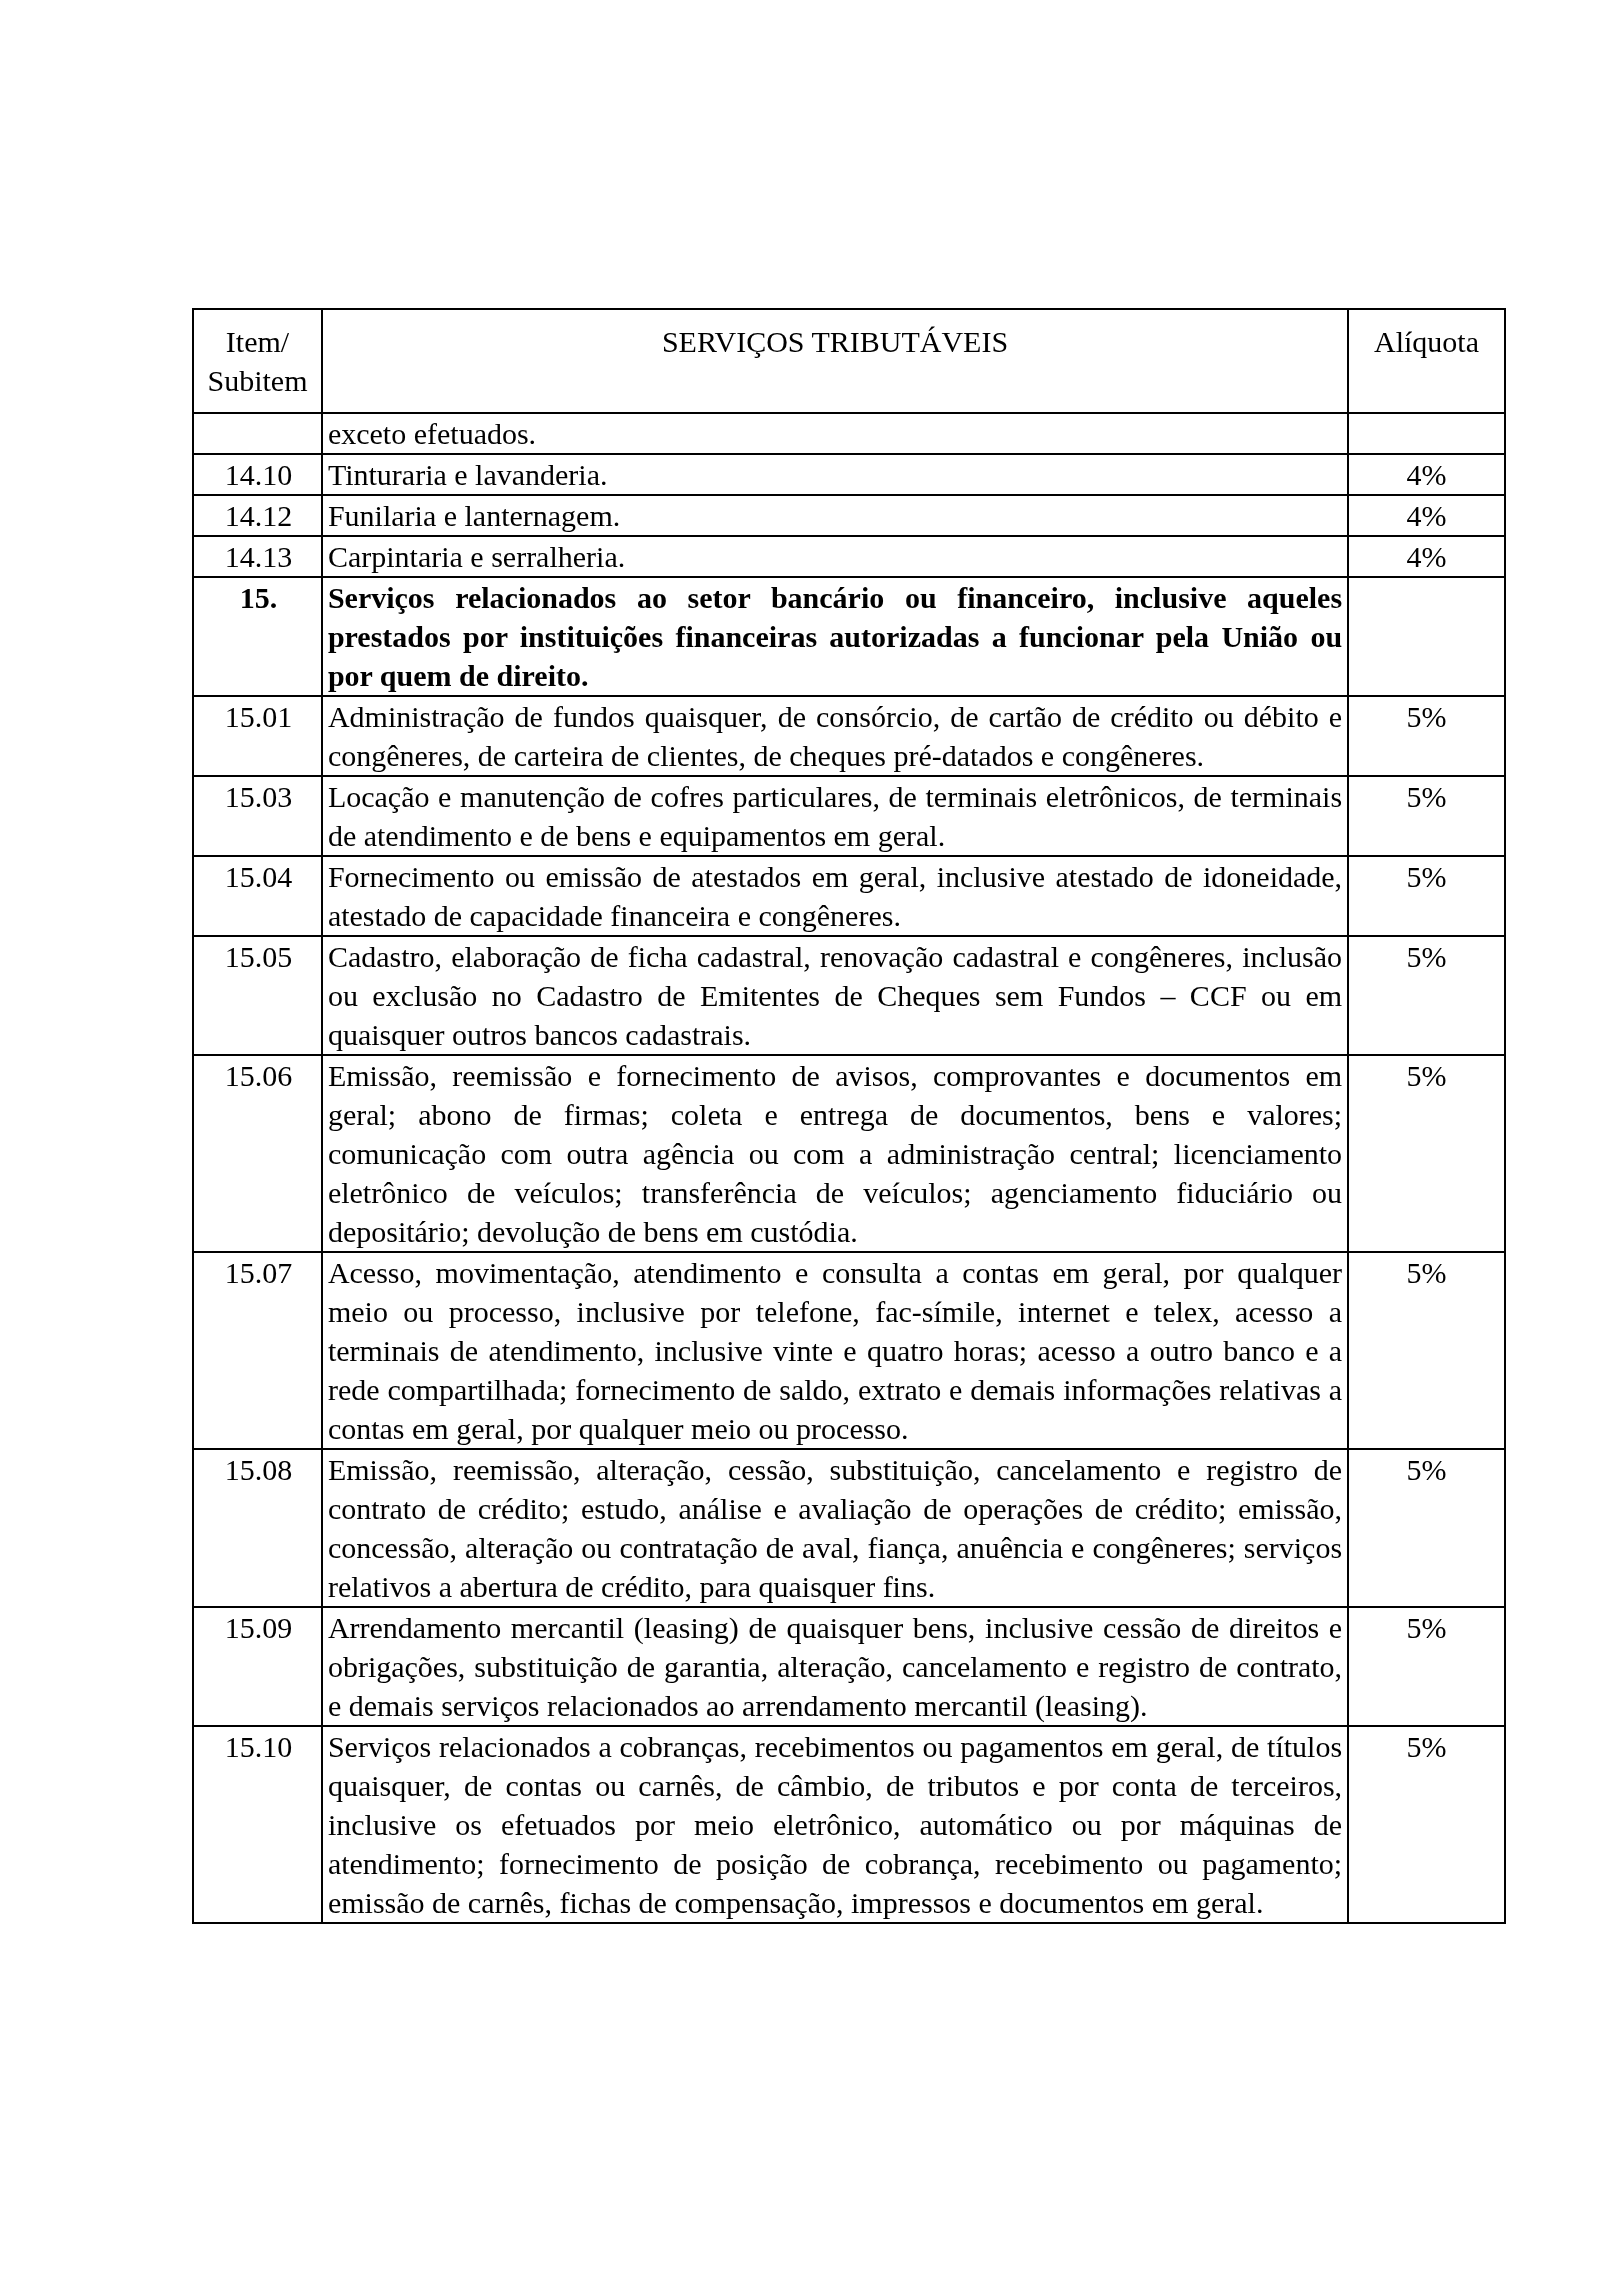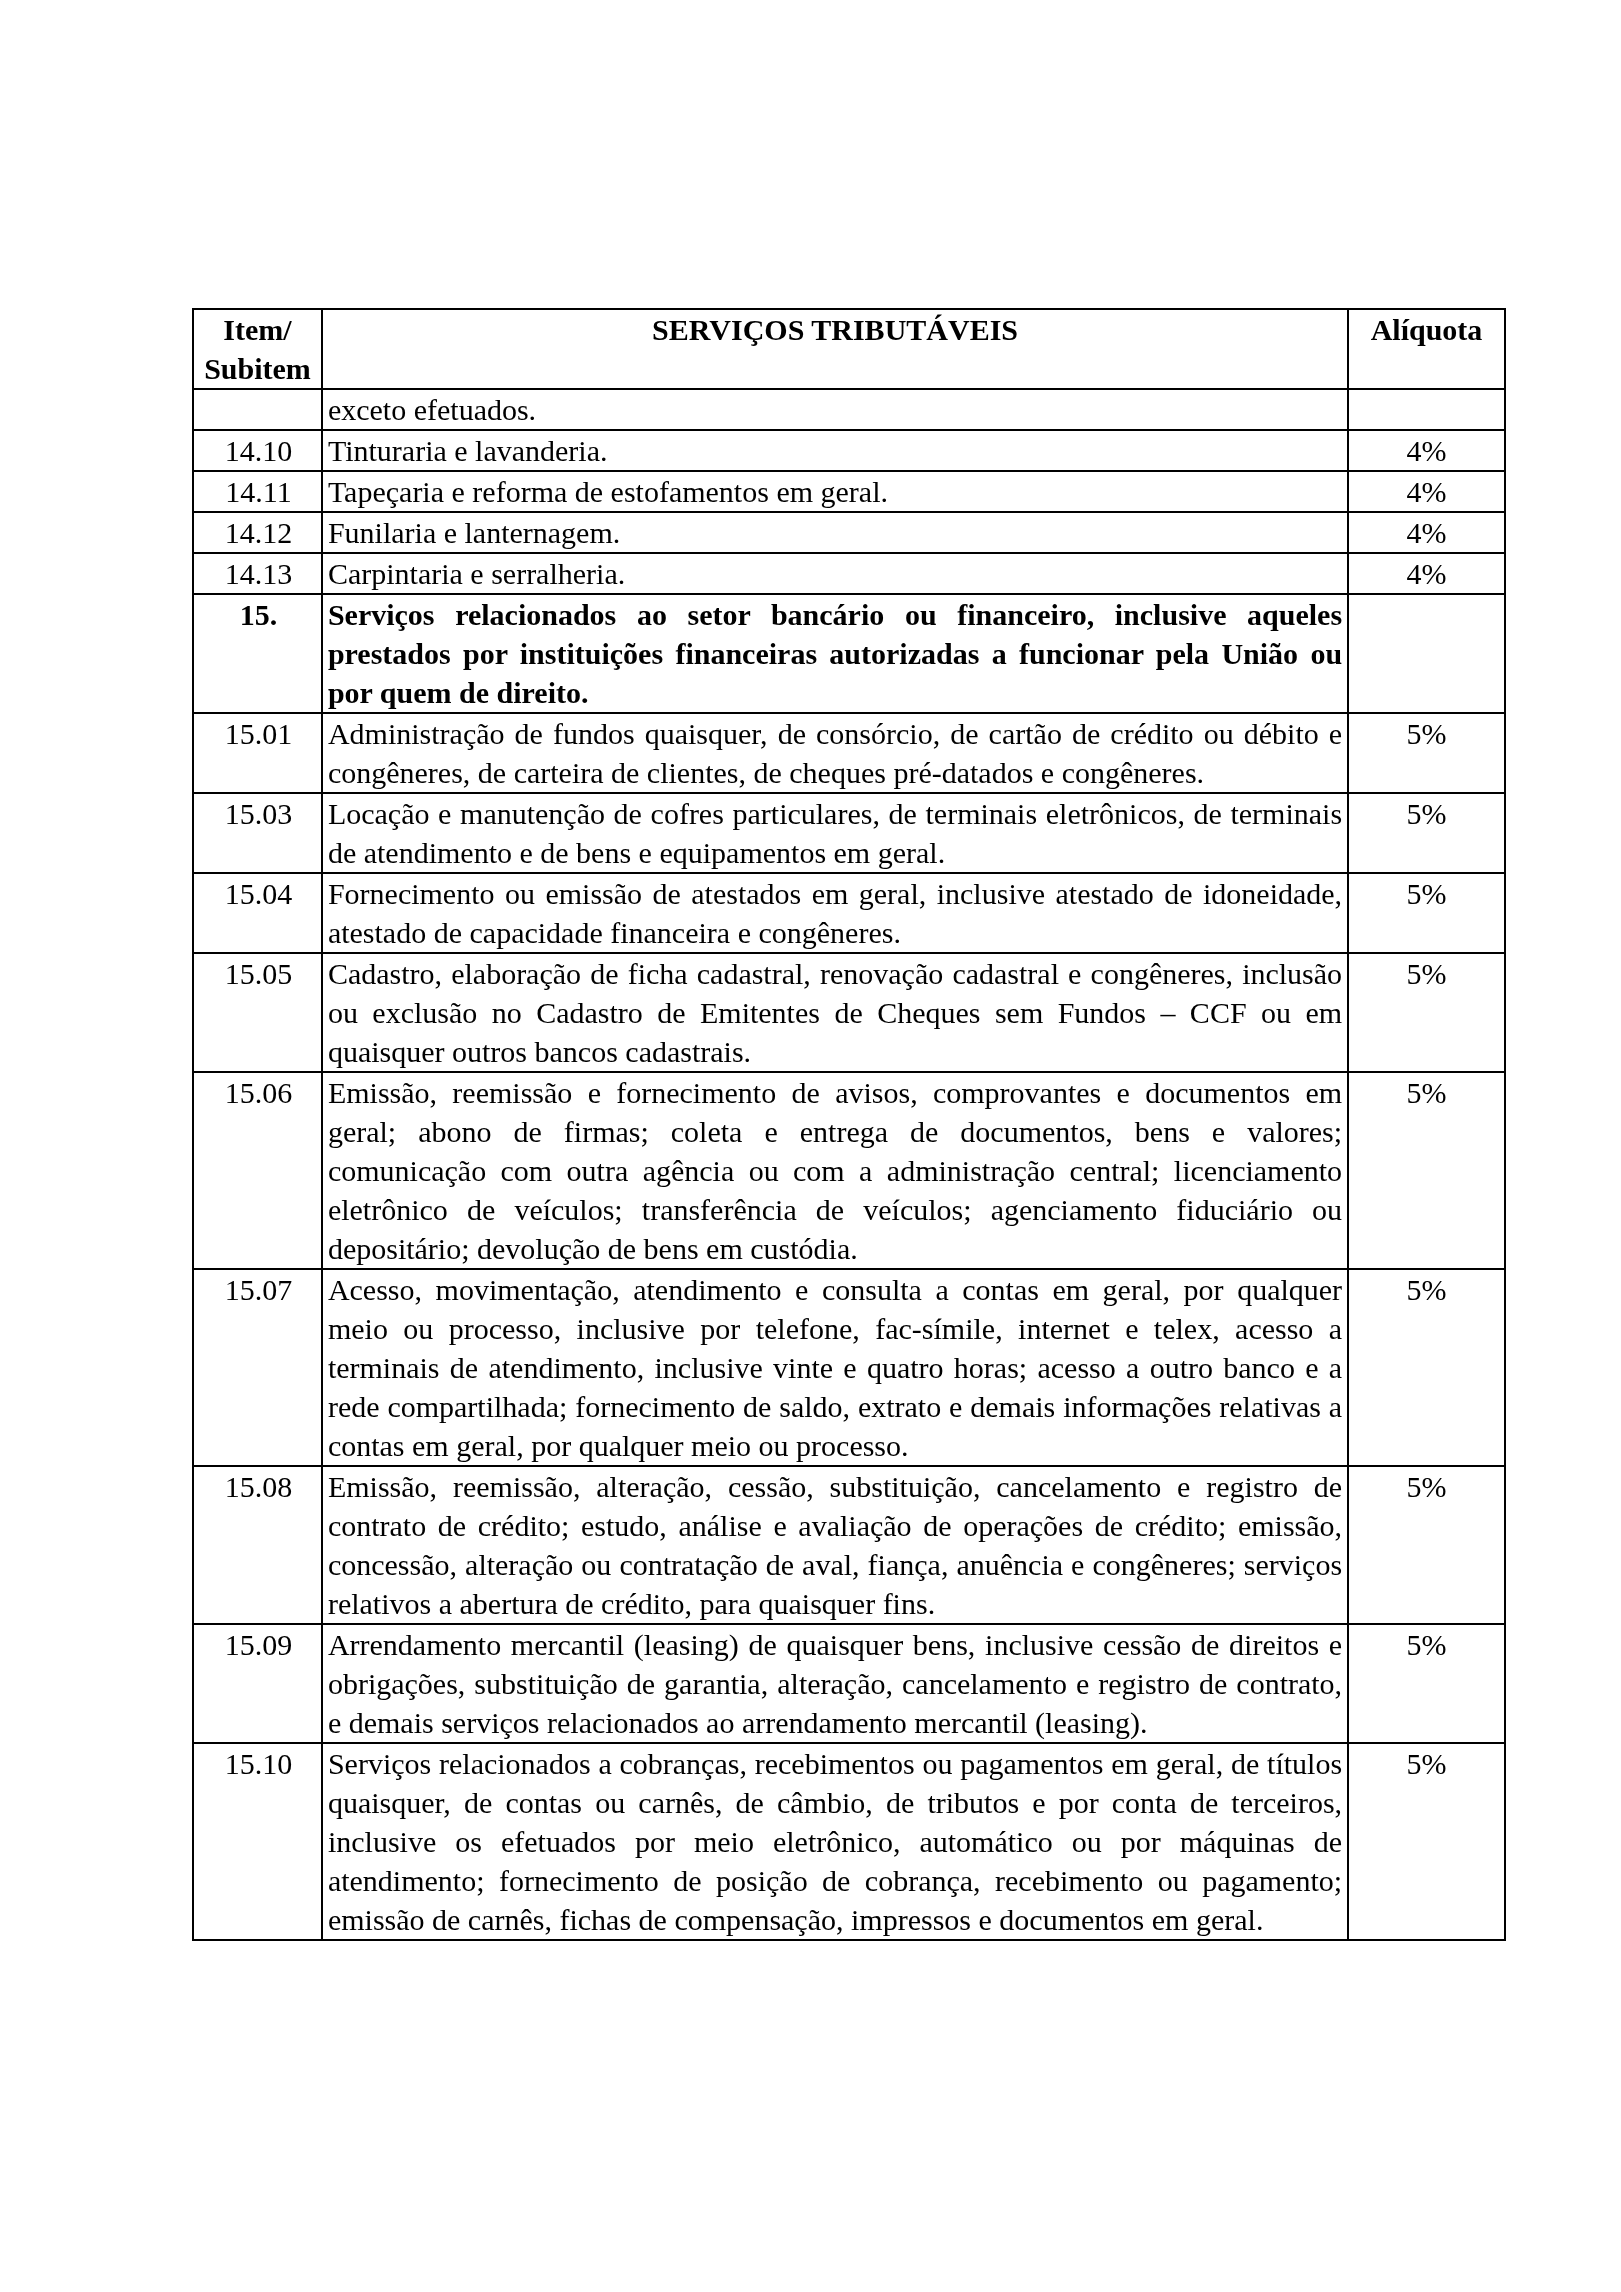--- a/index.html
+++ b/index.html
@@ -24,23 +24,23 @@
   }
   table.services th,
   table.services td {
     border: 2px solid #000;
     font-size: 30px;
     line-height: 39px;
     vertical-align: top;
     overflow: hidden;
   }
   table.services th {
-    font-weight: bold;
+    font-weight: normal;
     text-align: center;
-    padding: 0 2px;
+    padding: 12px 2px;
     height: 76px;
     border-radius: 28px;
   }
   th.item-h { white-space: pre-line; }
   td.item {
     text-align: center;
     padding: 0 2px 0 3.9px;
   }
   td.desc {
     text-align: justify;
@@ -77,25 +77,20 @@
     <td class="desc">exceto efetuados.</td>
     <td class="rate"></td>
   </tr>
 
   <tr>
     <td class="item">14.10</td>
     <td class="desc">Tinturaria e lavanderia.</td>
     <td class="rate">4%</td>
   </tr>
 
-  <tr>
-    <td class="item">14.11</td>
-    <td class="desc">Tapeçaria e reforma de estofamentos em geral.</td>
-    <td class="rate">4%</td>
-  </tr>
 
   <tr>
     <td class="item">14.12</td>
     <td class="desc">Funilaria e lanternagem.</td>
     <td class="rate">4%</td>
   </tr>
 
   <tr>
     <td class="item">14.13</td>
     <td class="desc">Carpintaria e serralheria.</td>

